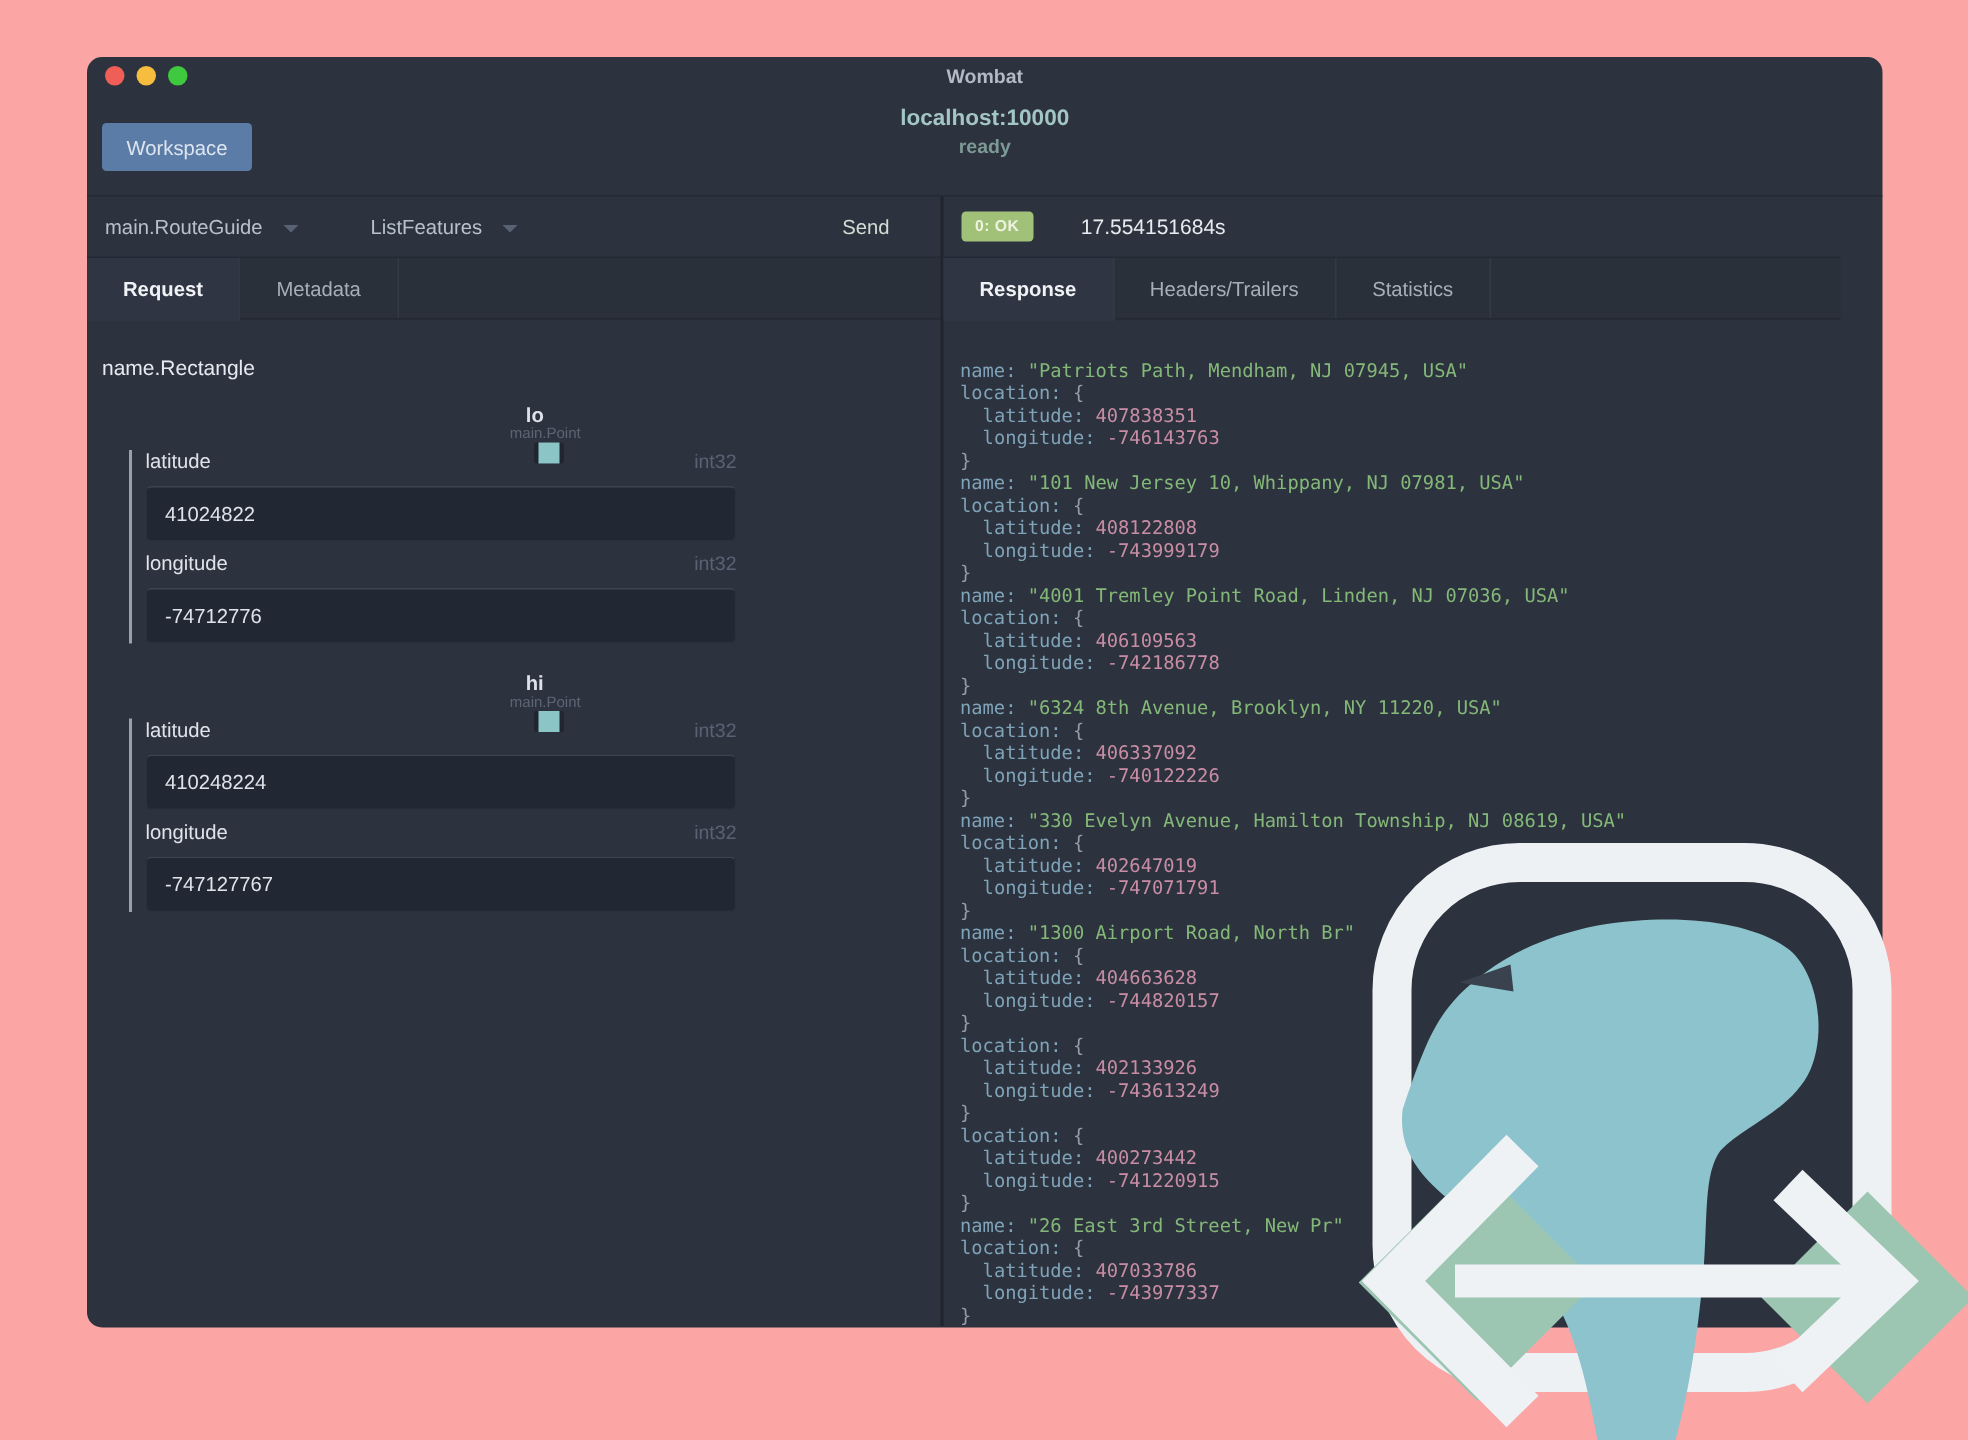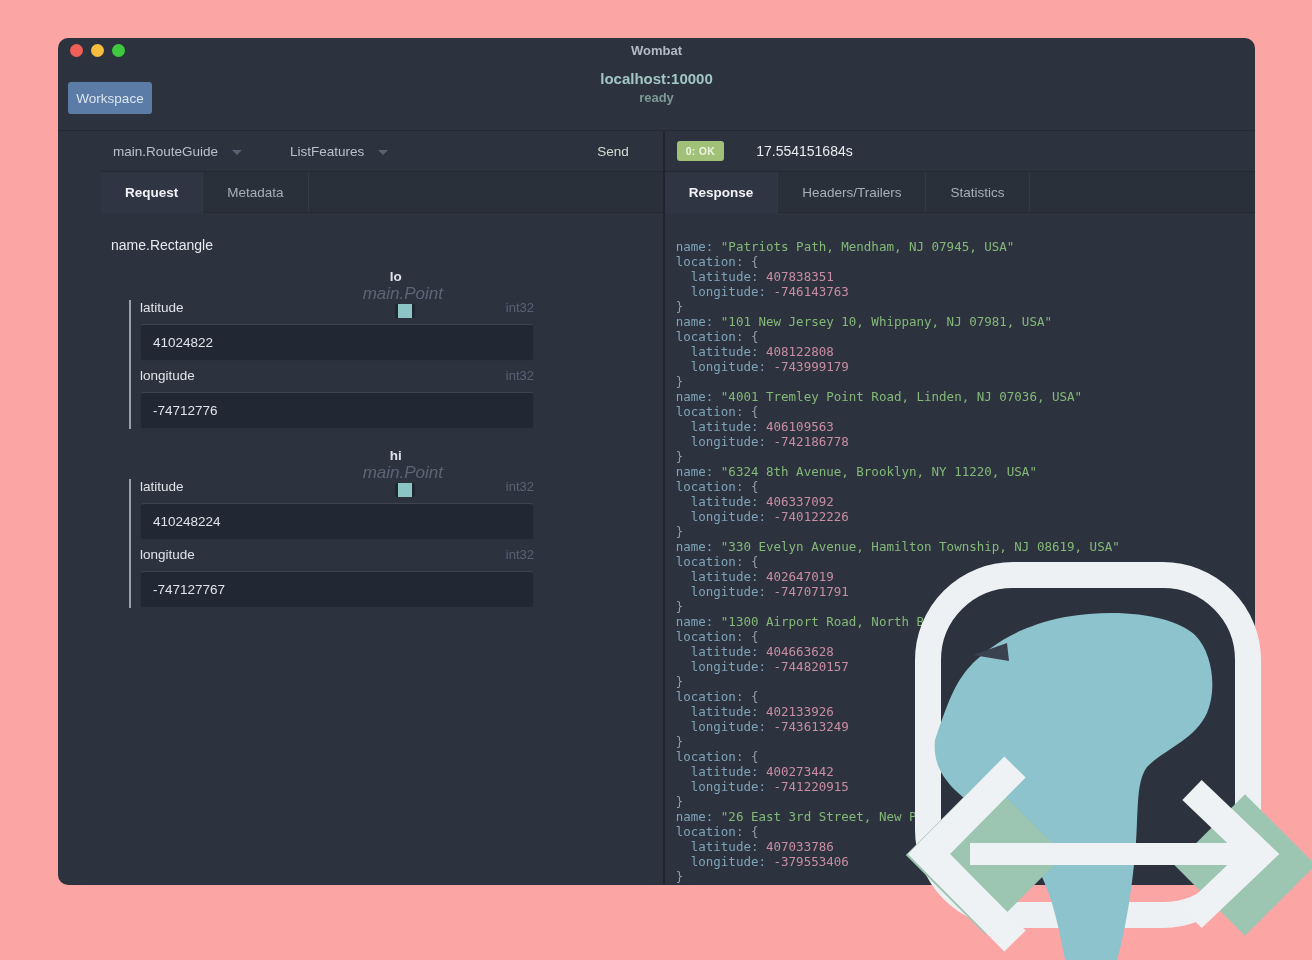--- a/index.html
+++ b/index.html
@@ -13,30 +13,30 @@
 
   .titlebar { position:relative; height:26px; }
   .traffic-lights { position:absolute; left:12px; top:6px; display:flex; gap:8px; }
   .tl { width:13px; height:13px; border-radius:50%; display:inline-block; }
   .tl.red    { background:#f05f57; }
   .tl.yellow { background:#f6bd3e; }
   .tl.green  { background:#3ec93f; }
   .win-title { text-align:center; line-height:26px; font-size:13px; font-weight:bold; color:#b3bac5; }
 
   .header-row { position:relative; height:67px; border-bottom:1px solid #242a34; }
-  .workspace-btn { position:absolute; left:10px; top:18px; width:84px; height:32px;
+  .workspace-btn { position:absolute; left:10px; top:18px; width:100px; height:32px;
                    background:#5b7ca7; border:none; border-radius:3px; color:#dde5ef;
                    font-size:13.5px; font-family:inherit; cursor:pointer; }
   .conn-info { position:absolute; left:0; right:0; top:6px; text-align:center; }
   .host  { font-size:15px; font-weight:bold; color:#a3c6c5; }
   .ready { font-size:13px; font-weight:bold; color:#7d9995; margin-top:3px; }
 
   
   .panels { display:flex; height:753px; }
-  .panel.left  { width:569px;margin-left:43px; }
+  .panel.left  { width:569px; }
   .divider { width:2px; background:#1f242d; }
   .panel.right { width:598px; }
 
   .toolbar { height:41px; border-bottom:1px solid #242a34; display:flex; align-items:center; padding:0 0 0 12px; }
   .select { display:flex; align-items:center; cursor:pointer; }
   .select .sel-label { font-size:13.5px; color:#b7c1cd; }
   .chev { width:0; height:0; border-left:5px solid transparent; border-right:5px solid transparent;
           border-top:5px solid #596274; margin-left:14px; margin-top:2px; }
   .sel-method { margin-left:48px; }
   .toolbar .spacer { flex:1; }
@@ -51,21 +51,21 @@
   .tab { padding:0 24px; line-height:41px; font-size:13.5px; color:#a7aeba;
          border-right:1px solid #333a46; cursor:pointer; white-space:nowrap; }
   .tab.active { background:#2f3542; color:#f0f2f6; font-weight:bold; height:42px; }
 
   
   .req-content { padding:24px 0 0 10px; }
   .msg-type { font-size:14px; color:#e6eaf0; margin-bottom:16px; }
   .field-sec { margin-left:18px; }
   .sec-head { display:flex; align-items:center; height:22px; margin-bottom:9px;flex-direction:column; }
   .sec-name { font-size:13.5px; font-weight:600; color:#dde2ea; }
-  .sec-type { font-size:17px; color:#5c6576; margin-left:14px;font-style:italic; }
+  .sec-type { font-size:10px; color:#5c6576; margin-left:14px; }
   .checkbox { width:20px; height:20px; background:#20252f; margin-left:18px; border-radius:2px;
               display:flex; align-items:center; justify-content:center; cursor:pointer; }
   .checkbox-in { width:14px; height:14px; background:#8cc5c6; }
   .sec-body { border-left:2px solid #99a1ad; padding-left:9px; margin-bottom:19px; }
   .fgroup { margin-bottom:7px; }
   .frow { display:flex; justify-content:space-between; width:394px; margin:6px 0 9px 0; }
   .flabel { font-size:13.5px; color:#dfe3ea; }
   .ftype  { font-size:13px; color:#596274; }
   .finput { width:394px; height:37px; background:#222833; border:1px solid #2a303c;
             border-top-color:#3d4450; border-radius:4px; color:#dfe3ea; font-size:13.5px;
@@ -229,21 +229,21 @@
   <span class="tok-k">latitude:</span> <span class="tok-n">402133926</span>
   <span class="tok-k">longitude:</span> <span class="tok-n">-743613249</span>
 <span class="tok-p">}</span>
 <span class="tok-k">location:</span> <span class="tok-p">{</span>
   <span class="tok-k">latitude:</span> <span class="tok-n">400273442</span>
   <span class="tok-k">longitude:</span> <span class="tok-n">-741220915</span>
 <span class="tok-p">}</span>
 <span class="tok-k">name:</span> <span class="tok-s">"26 East 3rd Street, New Pr"</span>
 <span class="tok-k">location:</span> <span class="tok-p">{</span>
   <span class="tok-k">latitude:</span> <span class="tok-n">407033786</span>
-  <span class="tok-k">longitude:</span> <span class="tok-n">-379553406</span>
+  <span class="tok-k">longitude:</span> <span class="tok-n">-743977337</span>
 <span class="tok-p">}</span>
 </pre>
       </div>
     </div>
   </div>
 
   <svg class="logo" viewBox="0 0 420 405" xmlns="http://www.w3.org/2000/svg">
     <rect x="33" y="20" width="320" height="340" rx="85" fill="none" stroke="#eef1f4" stroke-width="26"></rect>
     <path fill="#8cc3cd" d="M40,185
              C55,140 62,125 78,108

